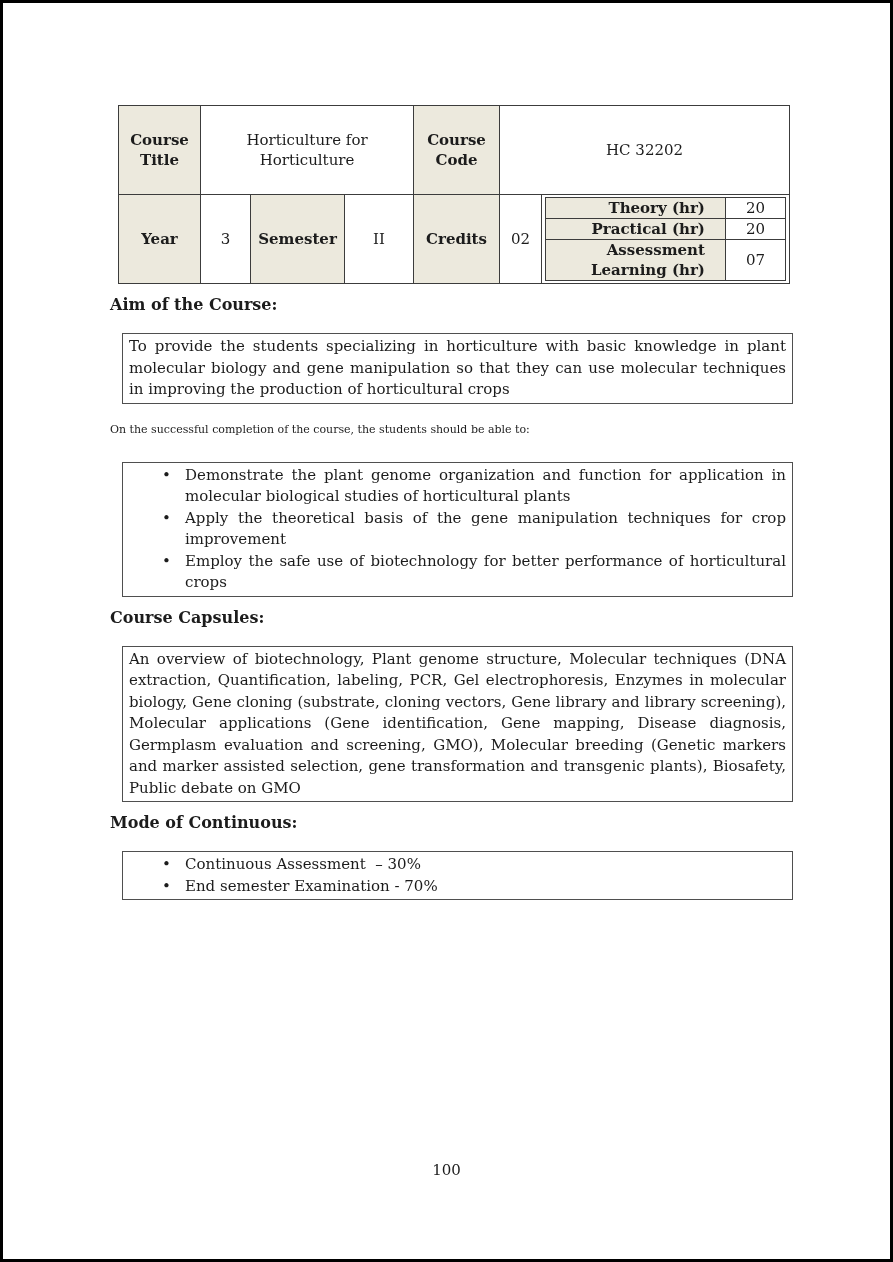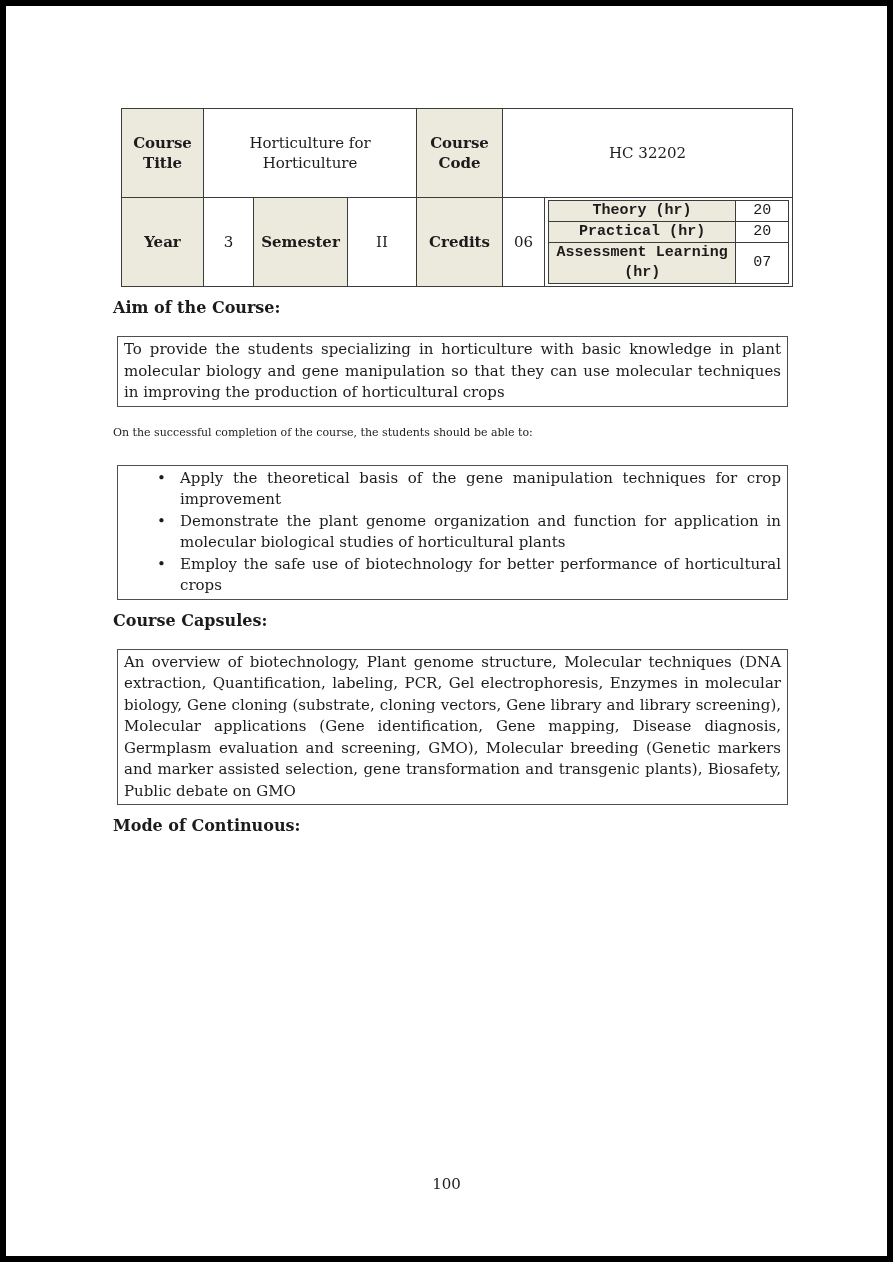--- a/index.html
+++ b/index.html
@@ -7,21 +7,21 @@
   body {
     font-family: "DejaVu Serif", "Liberation Serif", serif;
     color: #1c1c1c;
   }
   .page {
     position: relative;
     width: 893px;
     height: 1262px;
     margin: 0 auto;
     background: #ffffff;
-    border: 6px solid #000000;
+    border: 3px solid #000000;
     overflow: hidden;
   }
   .content { padding: 102px 107px 0 107px; }
 
   
   .course-table {
     border-collapse: collapse;
     table-layout: fixed;
     width: 671px;
     margin-left: 8px;
@@ -40,44 +40,43 @@
   .row-bottom { height: 88px; }
   .cell-title-value { vertical-align: top; padding-top: 15px; }
   .nested-wrap { padding: 4px 2px 6px 10px; }
   .hours-table {
     border-collapse: collapse;
     width: 100%;
     font-size: 15px;
   }
   .hours-table td {
     border: 1px solid #3c3c3c;
-    text-align: center;
+    text-align: right;
     vertical-align: middle;
-    padding: 0 3px;
+    padding: 0 20px;
     line-height: 20px;
-    font-family: Liberation Mono, monospace;
   }
   .hours-table .hours-label { width: 78%; height: 21px; }
   .hours-table .hours-value { width: 22%; }
 
   
   .section-heading {
     font-size: 16px;
     font-weight: bold;
     margin: 11px 0 19px 0;
     line-height: 19px;
   }
   .intro-text {
     font-size: 11px;
     line-height: 20px;
     margin: 16px 0 22px 0;
   }
   .box {
     width: 671px;
-    margin-left: 4px;
+    margin-left: 12px;
     border: 1px solid #4f4f4f;
     padding: 2px 6px;
     font-size: 15px;
     line-height: 21.5px;
     text-align: justify;
   }
   .bullet-list { list-style: none; }
   .bullet-list li {
     position: relative;
     padding-left: 56px;
@@ -88,21 +87,21 @@
     position: absolute;
     left: 33px;
     top: 0;
   }
   .assessment-list li { white-space: pre-wrap; }
 
   .page-number {
     position: absolute;
     left: 0;
     right: 0;
-    bottom: 63px;
+    bottom: 80px;
     text-align: center;
     font-size: 15px;
   }
 </style>
 </head>
 <body>
 
 <div class="page">
   <div class="content">
 
@@ -122,21 +121,21 @@
         <td colspan="3" class="cell-title-value">Horticulture for Horticulture</td>
         <td class="shade bold">Course Code</td>
         <td colspan="2">HC 32202</td>
       </tr>
       <tr class="row-bottom">
         <td class="shade bold">Year</td>
         <td>3</td>
         <td class="shade bold">Semester</td>
         <td>II</td>
         <td class="shade bold">Credits</td>
-        <td>06</td>
+        <td>02</td>
         <td class="nested-wrap">
           <table class="hours-table">
             <tbody>
                   <tr>
               <td class="shade bold hours-label">Theory (hr)</td>
               <td class="hours-value">20</td>
             </tr>
             <tr>
               <td class="shade bold hours-label">Practical (hr)</td>
               <td class="hours-value">20</td>
@@ -151,27 +150,33 @@
       </tr>
     </tbody>
       </table>
 
     <h3 class="section-heading">Aim of the Course:</h3>
     <div class="box">To provide the students specializing in horticulture with basic knowledge in plant molecular biology and gene manipulation so that they can use molecular techniques in improving the production of horticultural crops</div>
 
     <p class="intro-text">On the successful completion of the course, the students should be able to:</p>
     <div class="box">
       <ul class="bullet-list">
+        <li>Demonstrate the plant genome organization and function for application in molecular biological studies of horticultural plants</li>
         <li>Apply the theoretical basis of the gene manipulation techniques for crop improvement</li>
-        <li>Demonstrate the plant genome organization and function for application in molecular biological studies of horticultural plants</li>
         <li>Employ the safe use of biotechnology for better performance of horticultural crops</li>
       </ul>
     </div>
 
     <h3 class="section-heading">Course Capsules:</h3>
     <div class="box">An overview of biotechnology, Plant genome structure, Molecular techniques (DNA extraction, Quantification, labeling, PCR, Gel electrophoresis, Enzymes in molecular biology, Gene cloning (substrate, cloning vectors, Gene library and library screening), Molecular applications (Gene identification, Gene mapping, Disease diagnosis, Germplasm evaluation and screening, GMO), Molecular breeding (Genetic markers and marker assisted selection, gene transformation and transgenic plants), Biosafety, Public debate on GMO</div>
 
     <h3 class="section-heading">Mode of Continuous:</h3>
+    <div class="box">
+      <ul class="bullet-list assessment-list">
+        <li>Continuous Assessment  – 30%</li>
+        <li>End semester Examination - 70%</li>
+      </ul>
+    </div>
 
   </div>
 
   <div class="page-number">100</div>
 </div>
 
 </body></html>

